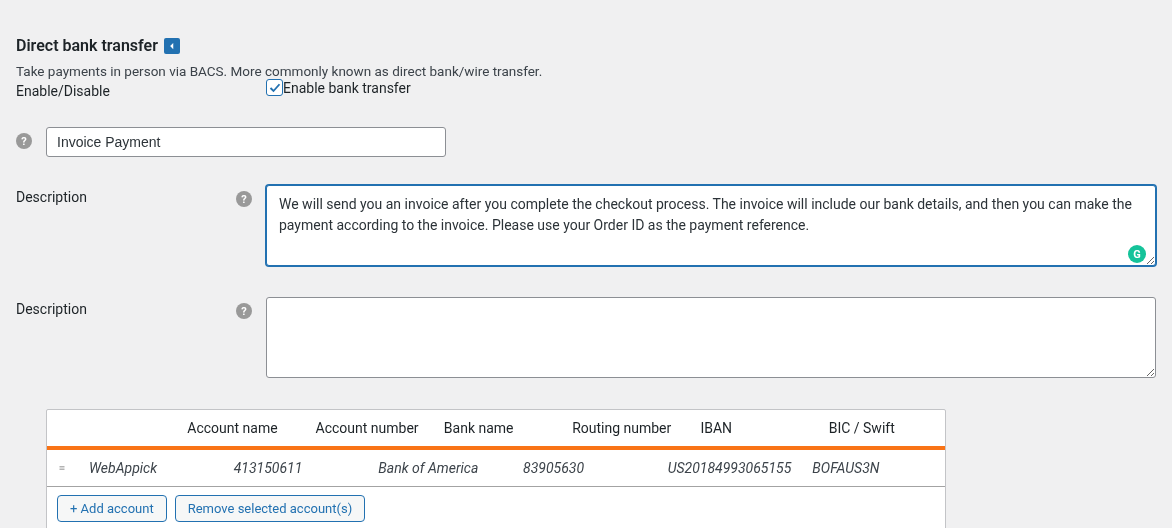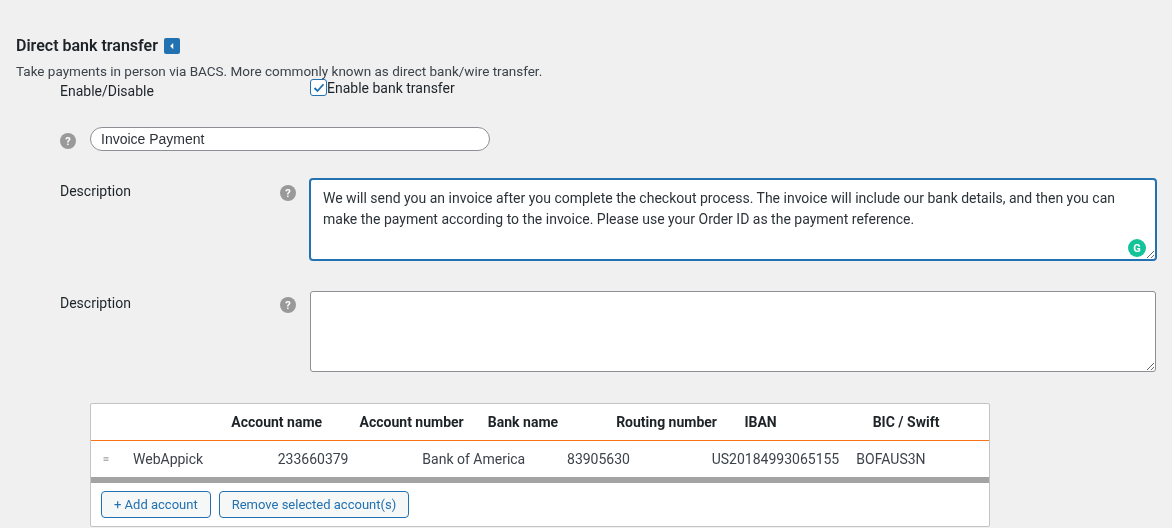--- a/index.html
+++ b/index.html
@@ -36,21 +36,20 @@
       font-size: 12px;
     }
     .page-desc {
       color: #3c434a;
       font-size: 13.5px;
     }
     .form-row {
       display: flex;
       align-items: flex-start;
       margin-bottom: 28px;
-      margin-left: 44px;
     }
     .form-label {
       width: 220px;
       flex-shrink: 0;
       font-size: 14px;
       color: #1d2327;
       padding-top: 4px;
     }
     .help-col {
       width: 30px;
@@ -96,23 +95,23 @@
       height: 12px;
     }
     .checkbox-label {
       font-size: 14px;
       color: #1d2327;
     }
     .text-input {
       width: 400px;
       padding: 4px 10px;
       border: 1px solid #8c8f94;
-      border-radius: 12px;
-      font-size: 14px;
-      height: 24px;
+      border-radius: 3px;
+      font-size: 14px;
+      height: 30px;
       color: #2c3338;
       background: white;
     }
     .textarea {
       width: 100%;
       padding: 8px 12px;
       border: 1px solid #8c8f94;
       border-radius: 3px;
       font-size: 14px;
       color: #2c3338;
@@ -144,36 +143,36 @@
       font-size: 11px;
       font-weight: bold;
     }
     .account-table {
       border: 1px solid #c3c4c7;
       background: white;
       border-radius: 2px;
     }
     .table-header {
       display: flex;
-      border-bottom: 1px solid #f97316;
-      font-weight: bold;
+      border-bottom: 4px solid #f97316;
     }
     .table-header .th {
       padding: 10px 12px;
       font-size: 14px;
       color: #1d2327;
       flex: 1;
     }
     .th-handle {
       width: 30px;
       flex: 0 0 30px;
     }
     .table-row {
       display: flex;
-      border-bottom: 6px solid #a3a3a3;
+      border-bottom: 1px solid #a3a3a3;
+      font-style: italic;
     }
     .td {
       padding: 10px 12px;
       font-size: 14px;
       color: #3c434a;
       flex: 1;
       overflow: hidden;
       white-space: nowrap;
     }
     .td-handle {
@@ -275,21 +274,21 @@
         <div class="th">IBAN</div>
         <div class="th">BIC / Swift</div>
       </div>
       <div class="table-row">
         <div class="td td-handle">
           <svg width="12" height="12" viewBox="0 0 12 12">
               <path stroke="#999" stroke-width="1.5" d="M1 3h10M1 6h10M1 9h10"></path>
             </svg>
         </div>
         <div class="td">WebAppick</div>
-        <div class="td">233660379</div>
+        <div class="td">413150611</div>
         <div class="td">Bank of America</div>
         <div class="td">83905630</div>
         <div class="td">US20184993065155</div>
         <div class="td">BOFAUS3N</div>
       </div>
       <div class="table-footer">
         <button class="btn">+ Add account</button>
         <button class="btn">Remove selected account(s)</button>
       </div>
     </div>

